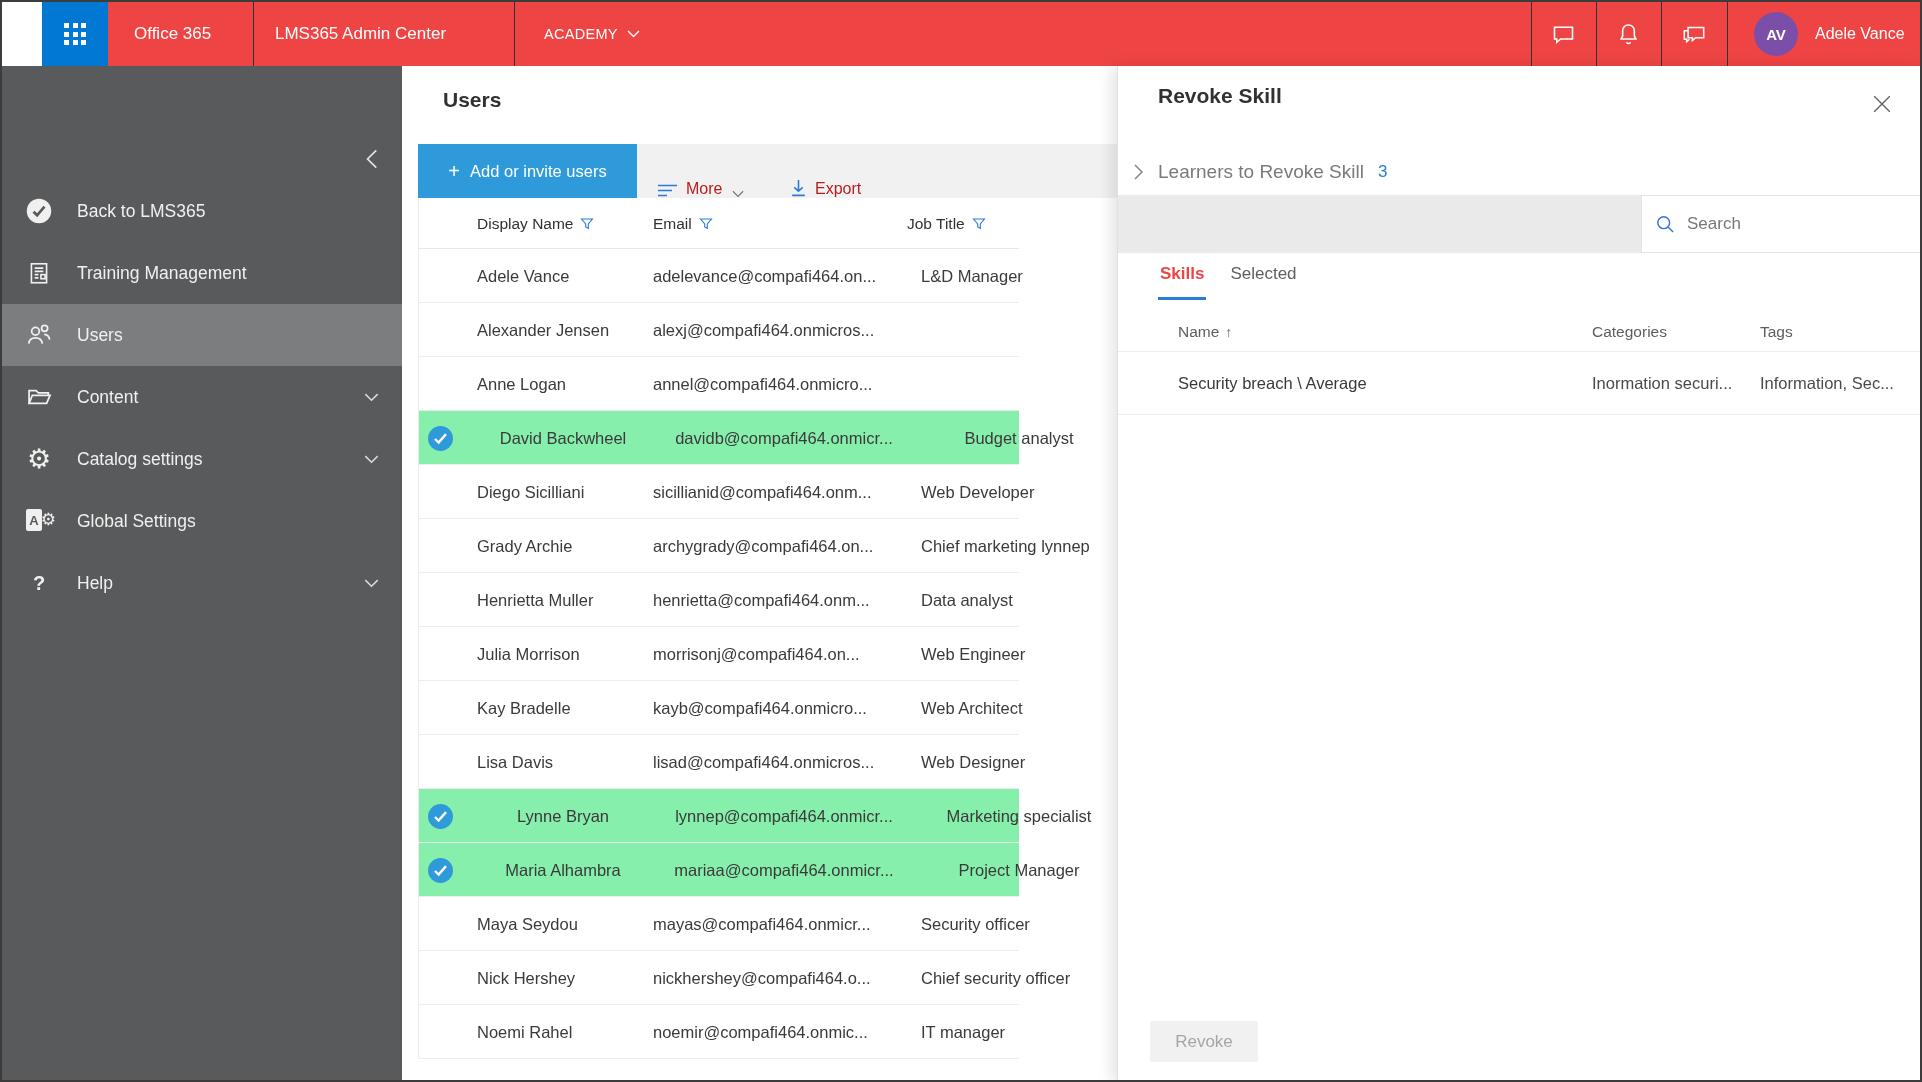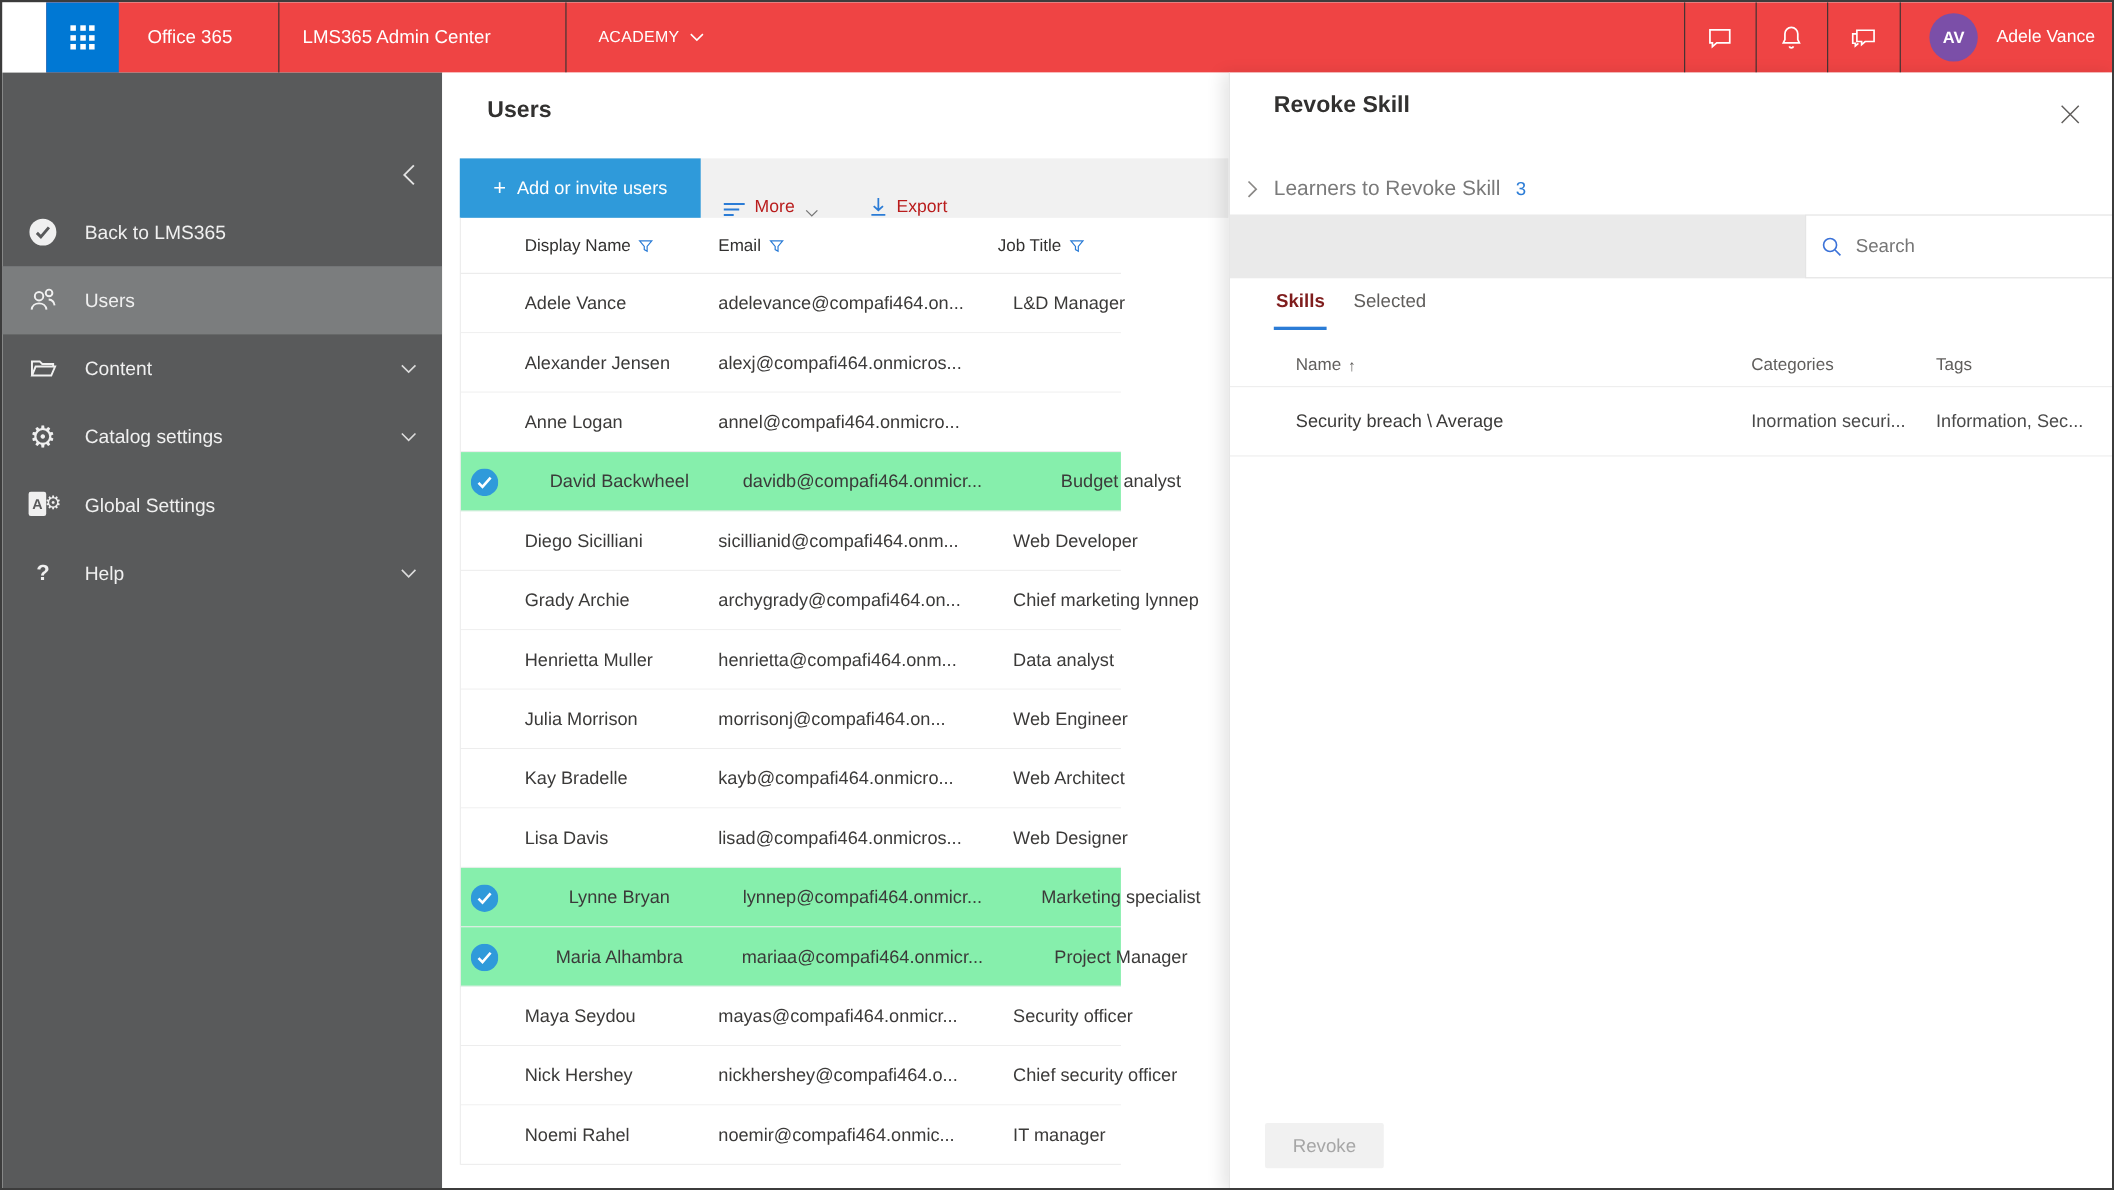--- a/index.html
+++ b/index.html
@@ -59,21 +59,21 @@
   .p-close{position:absolute;right:30px;top:28px;width:22px;height:22px;cursor:pointer;}
   .p-learners{position:absolute;left:15px;top:90px;height:32px;display:flex;align-items:center;gap:14px;cursor:pointer;}
   .p-learners .lbl{font-size:19px;color:#7a7a7a;}
   .p-learners .cnt{font-size:17px;color:var(--accent,#2b7cd6);}
   .p-strip{position:absolute;left:0;top:129px;width:807px;height:58px;background:#eaeaea;}
   .searchbox{position:absolute;left:523px;top:0;width:284px;height:58px;background:#fff;border:1px solid #e3e3e3;display:flex;align-items:center;gap:10px;padding-left:14px;}
   .searchbox input{border:none;outline:none;font-size:17px;color:#444;width:210px;background:transparent;}
   .searchbox input::placeholder{color:#767676;opacity:1;}
   .tabs{position:absolute;left:42px;top:198px;display:flex;gap:26px;}
   .tab{position:relative;font-size:17px;color:#605e5c;padding-bottom:16px;cursor:pointer;}
-  .tab.active{color:#7f1d1d;font-weight:bold;}
+  .tab.active{color:#ef4444;font-weight:bold;}
   .tab.active::after{content:"";position:absolute;left:-2px;bottom:0;width:48px;height:3px;background:var(--accent,#2b7cd6);}
   .ptable{position:absolute;left:0;top:246px;width:807px;}
   .phead{position:relative;height:40px;border-bottom:1px solid #ededed;}
   .phcell{position:absolute;top:0;height:40px;display:flex;align-items:center;gap:6px;font-size:15.5px;color:#605e5c;cursor:pointer;white-space:nowrap;}
   .ph-name{left:60px;} .ph-cat{left:474px;} .ph-tags{left:642px;}
   .sort{font-size:14px;color:#605e5c;}
   .prow{position:relative;height:63px;border-bottom:1px solid #ededed;cursor:pointer;}
   .pcell{position:absolute;top:0;height:63px;line-height:63px;font-size:16.5px;white-space:nowrap;overflow:hidden;}
   .pc-name{left:60px;width:400px;color:#3b3a39;}
   .pc-cat{left:474px;width:158px;color:#4a4a4a;}
@@ -146,20 +146,30 @@
     <div class="nav" id="nav">
         <div class="nav-item">
           <span class="nav-ico">
             <svg width="28" height="28" viewBox="0 0 24 24">
               <circle cx="12" cy="12" r="10.5" fill="#f0f0f0"></circle>
               <path d="M7.3 12.6l3.1 3.1 6.3-7.4" stroke="#595a5b" stroke-width="2.3" fill="none"></path>
             </svg>
           </span>
           <span class="nav-lbl">Back to LMS365</span>
         </div>
+        <div class="nav-item">
+          <span class="nav-ico">
+            <svg width="26" height="26" viewBox="0 0 24 24" fill="none" stroke="#f0f0f0" stroke-width="1.5">
+              <rect x="5" y="3.5" width="14" height="17.5"></rect>
+              <path d="M8 7.5h8M8 10.5h8M8 13.5h3.5M8 16.5h3.5"></path>
+              <rect x="13.8" y="13.5" width="3.8" height="3.8"></rect>
+            </svg>
+          </span>
+          <span class="nav-lbl">Training Management</span>
+        </div>
         <div class="nav-item sel">
           <span class="nav-ico">
             <svg width="28" height="28" viewBox="0 0 24 24" fill="none" stroke="#f0f0f0" stroke-width="1.5">
               <circle cx="9" cy="8.8" r="3.3"></circle>
               <path d="M3.2 19.3c.4-3 2.8-4.9 5.8-4.9s5.4 1.9 5.8 4.9"></path>
               <circle cx="16.8" cy="6.3" r="2.6"></circle>
               <path d="M16.5 11.4c2.7.2 4.3 2.1 4.6 4.6"></path>
             </svg>
           </span>
           <span class="nav-lbl">Users</span>

